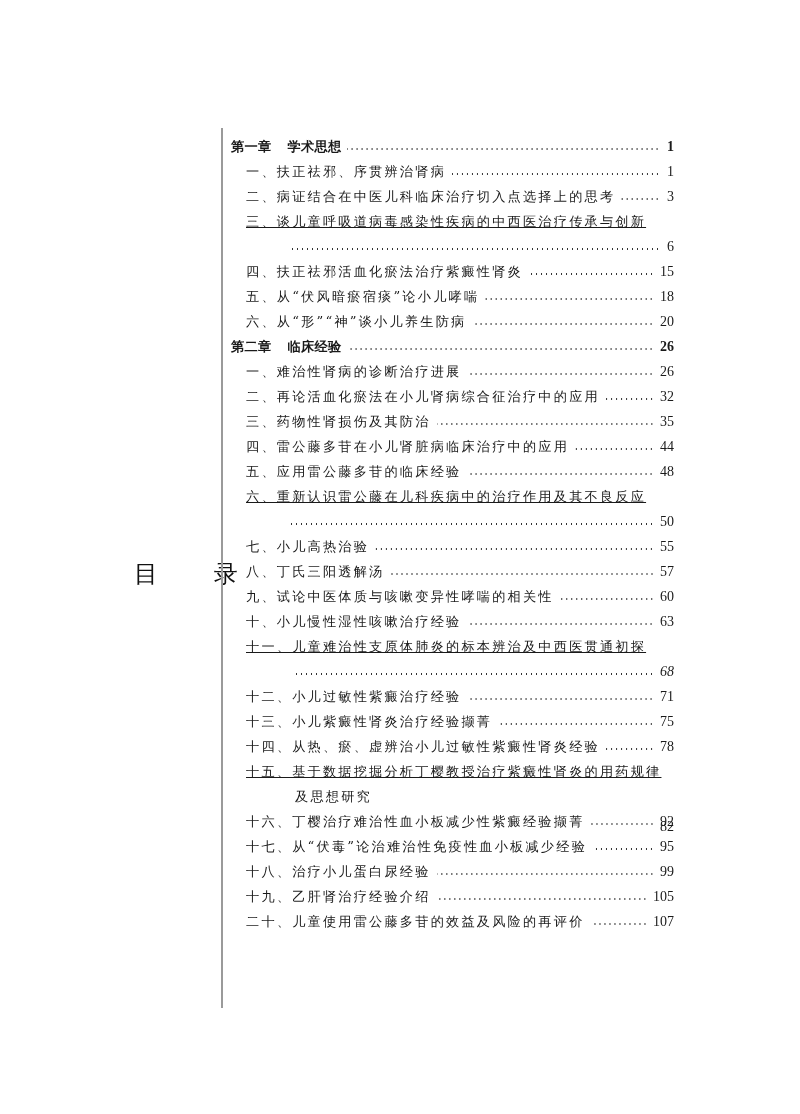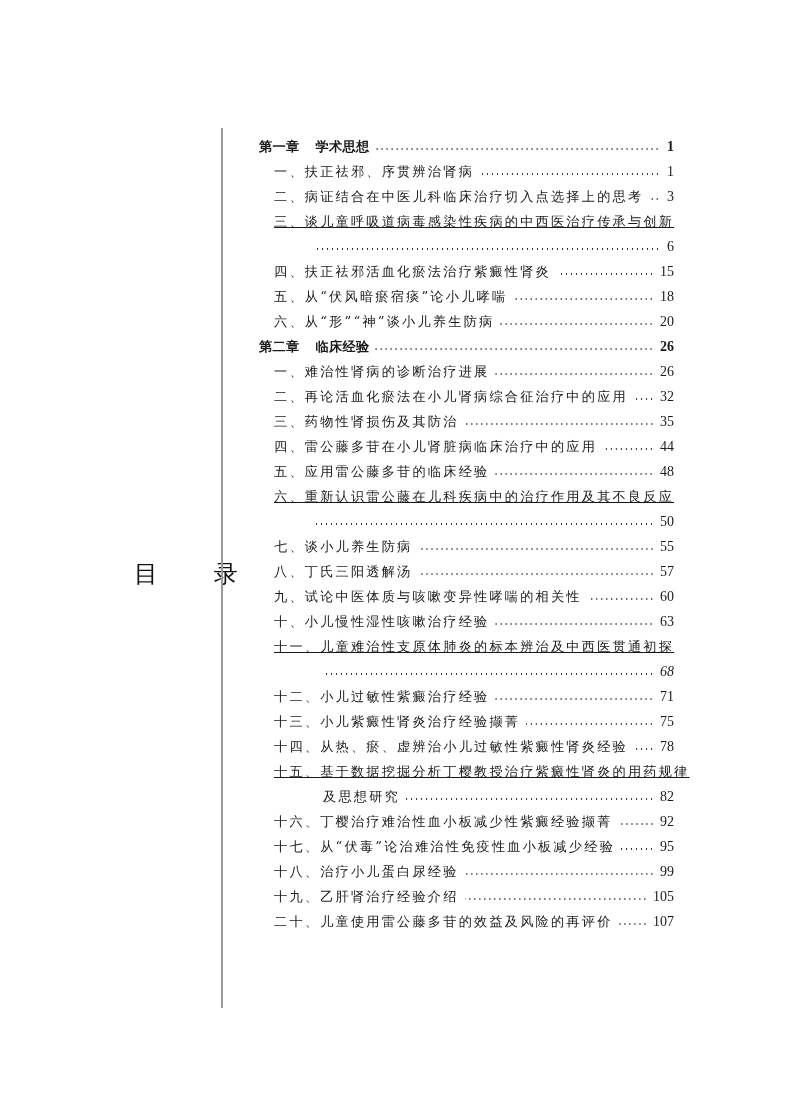--- a/index.html
+++ b/index.html
@@ -37,33 +37,32 @@
       left: 231px;
       top: 134px;
       width: 443px;
     }
     .row {
       height: 25px;
       display: flex;
       font-size: 13.2px;
       line-height: 25px;
       white-space: nowrap;
-      margin-left: 28px;
     }
     .row.chapter {
       font-family: "DejaVu Sans", "Liberation Sans", sans-serif;
       font-weight: bold;
       font-size: 13.2px;
       letter-spacing: 0.3px;
     }
     .row.l1 { padding-left: 15px; letter-spacing: 2.2px; }
     .row.wrap-first { padding-left: 15px; letter-spacing: 2.2px; text-decoration: underline; }
     .row.cont-dots { padding-left: 57px; }
     .row.cont-dots-wide { padding-left: 65px; font-style: italic; }
-    .row.cont-text { padding-left: 64px; letter-spacing: 2.2px; }
+    .row.cont-text { padding-left: 64px; letter-spacing: 2.2px; flex-direction: column; }
     .title { flex: 0 0 auto; }
     .chapter .num { margin-right: 16px; }
     .leader {
       flex: 1 1 auto;
       height: 2px;
       margin: 0 6px 0 6px;
       align-self: center;
       margin-top: 5px;
       background-image: radial-gradient(circle, #333 0.9px, transparent 1.1px);
       background-size: 5px 2px;
@@ -170,21 +169,21 @@
 
   <div class="row wrap-first">
     <span class="title">六、重新认识雷公藤在儿科疾病中的治疗作用及其不良反应</span>
   </div>
   <div class="row cont-dots">
     <span class="leader" style="margin-left:0"></span>
     <span class="page">50</span>
   </div>
 
   <div class="row l1">
-    <span class="title">七、谈小儿养生防病</span>
+    <span class="title">七、小儿高热治验</span>
     <span class="leader"></span>
     <span class="page">55</span>
   </div>
 
   <div class="row l1">
     <span class="title">八、丁氏三阳透解汤</span>
     <span class="leader"></span>
     <span class="page">57</span>
   </div>
 

